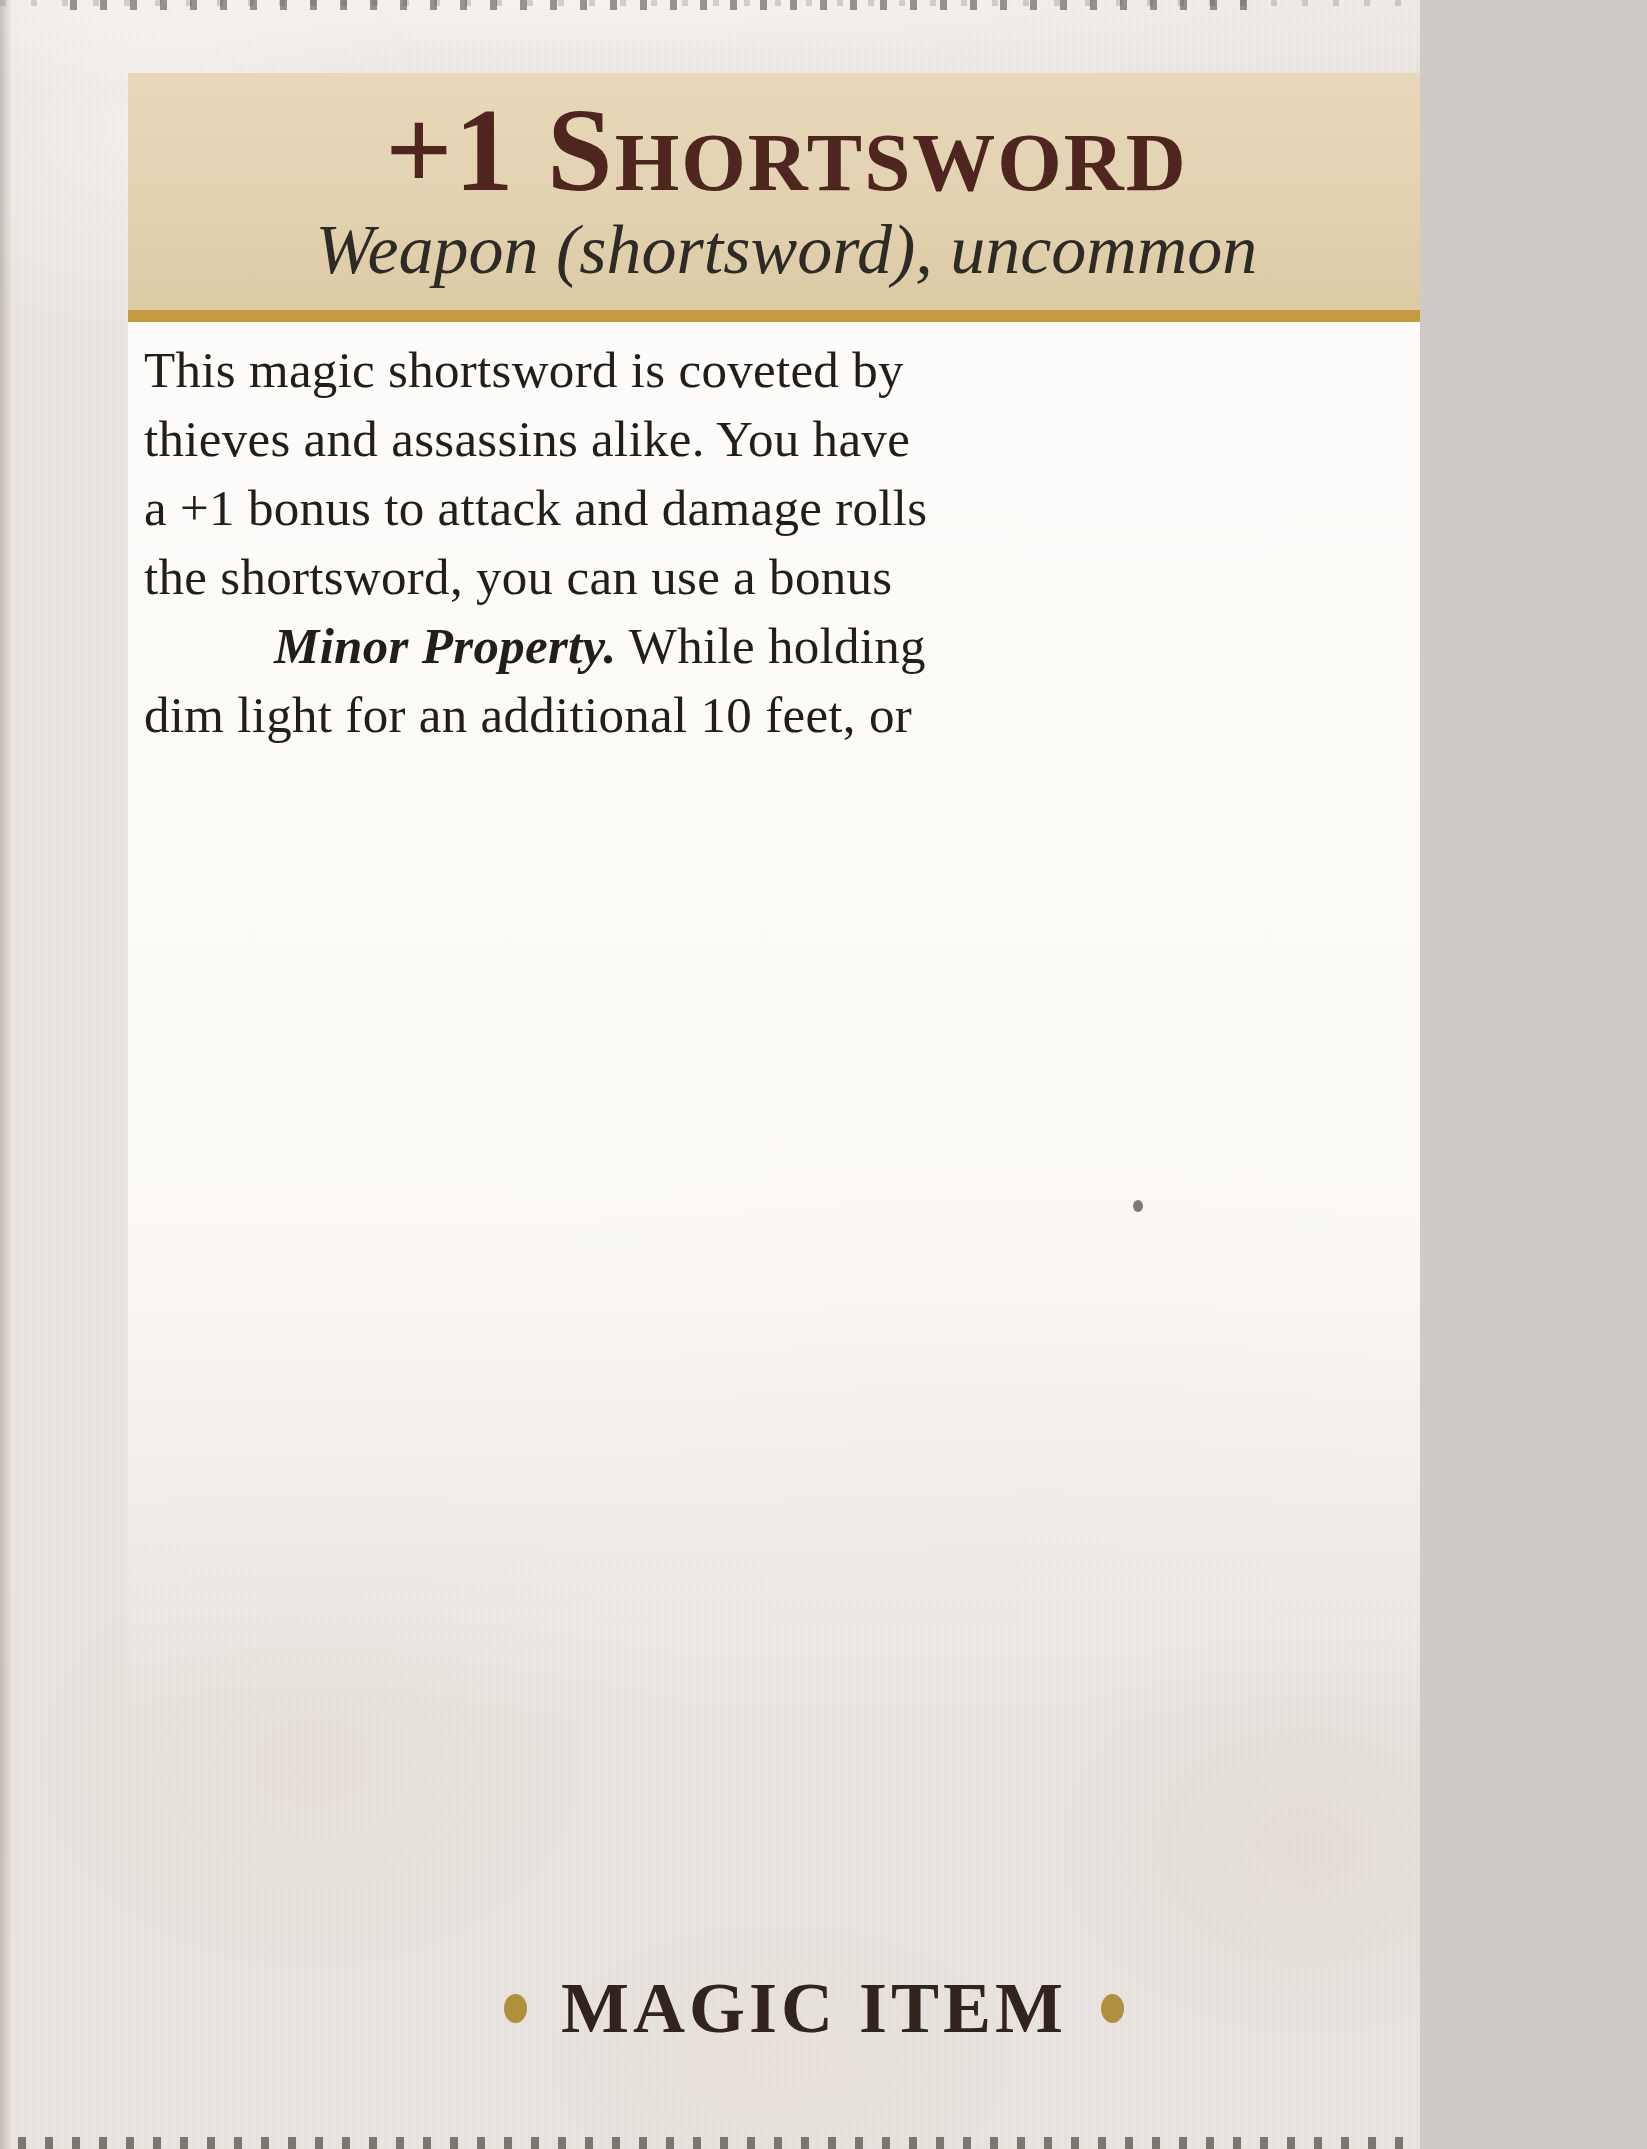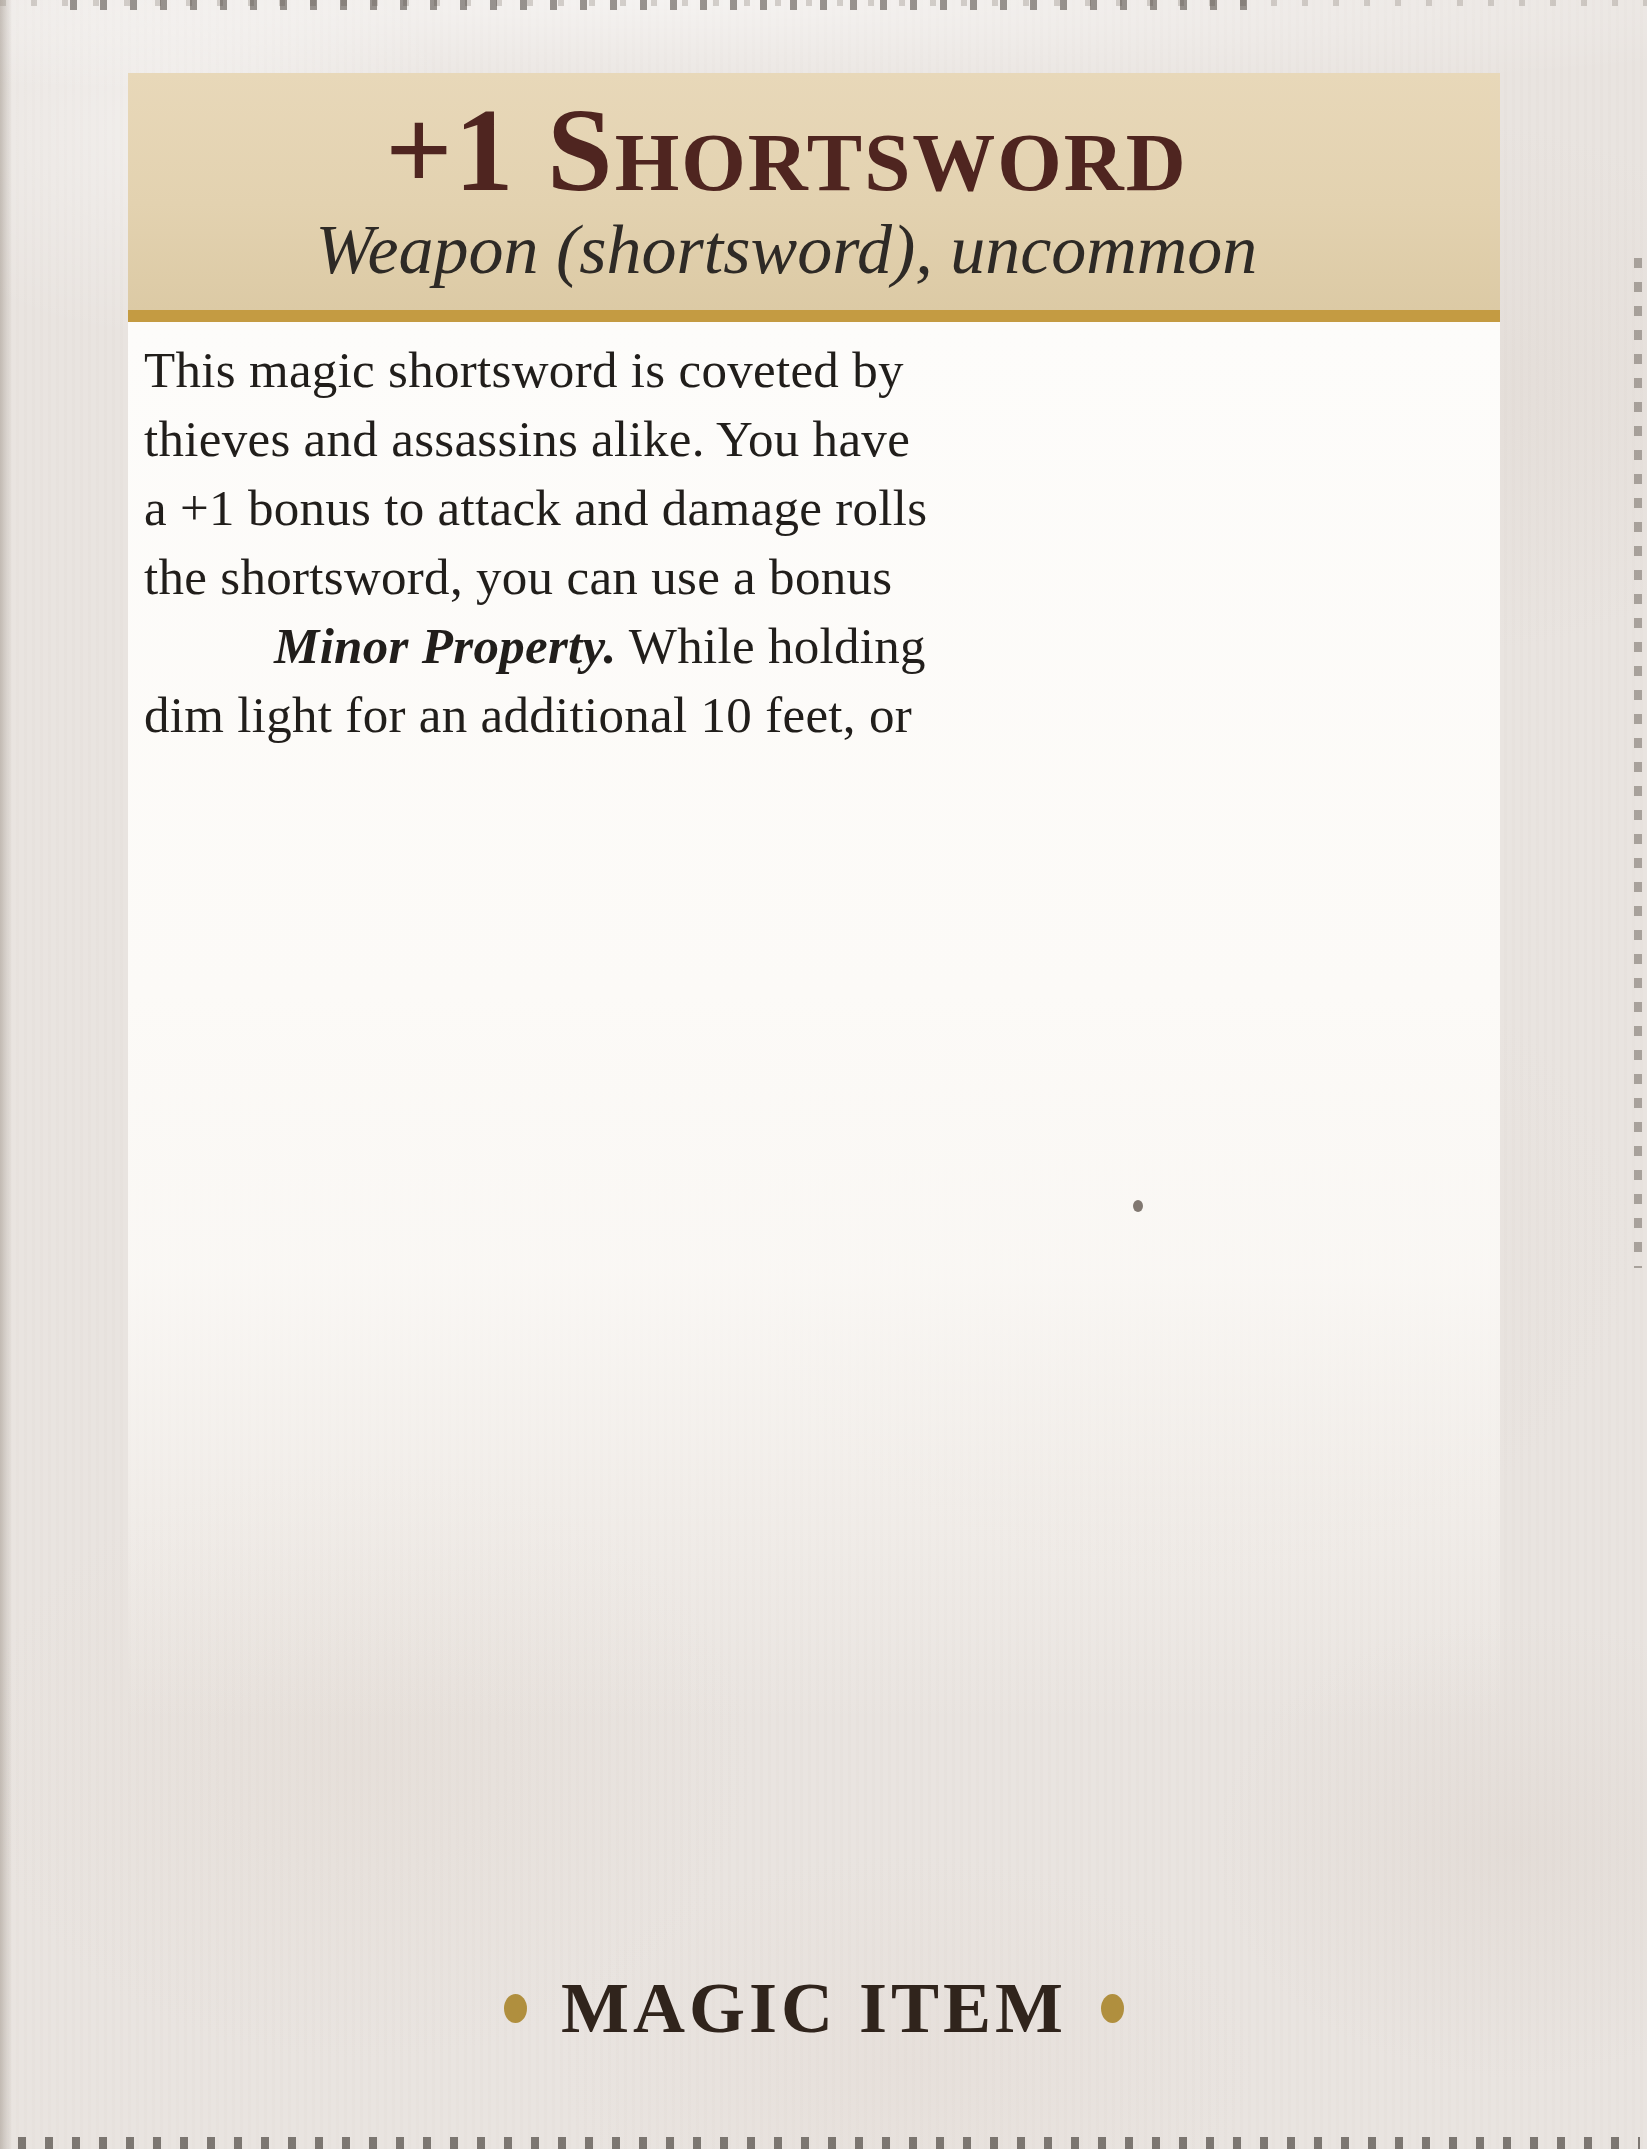--- a/index.html
+++ b/index.html
@@ -1,18 +1,18 @@
 <!DOCTYPE html>
 <html><head>
 <meta charset="utf-8">
 <style>
   html,body{margin:0;padding:0;background:#cfcac6;}
   .canvas{
     position:relative;
-    width:1647px;height:2149px;
+    width:1420px;height:2149px;
     overflow:hidden;
     font-family:"Liberation Serif","DejaVu Serif",serif;
     background-color:#e9e4e0;
     background-image:
       radial-gradient(1300px 100px at 40% 0%, rgba(255,255,255,.55), transparent 100%),
       radial-gradient(420px 300px at 10% 6%, rgba(255,255,255,.40), transparent 70%),
       radial-gradient(520px 380px at 88% 18%, rgba(214,204,196,.28), transparent 70%),
       radial-gradient(640px 480px at 72% 58%, rgba(218,208,200,.22), transparent 70%),
       radial-gradient(560px 430px at 22% 82%, rgba(221,210,200,.26), transparent 70%),
       radial-gradient(430px 330px at 92% 86%, rgba(214,203,195,.30), transparent 70%),

